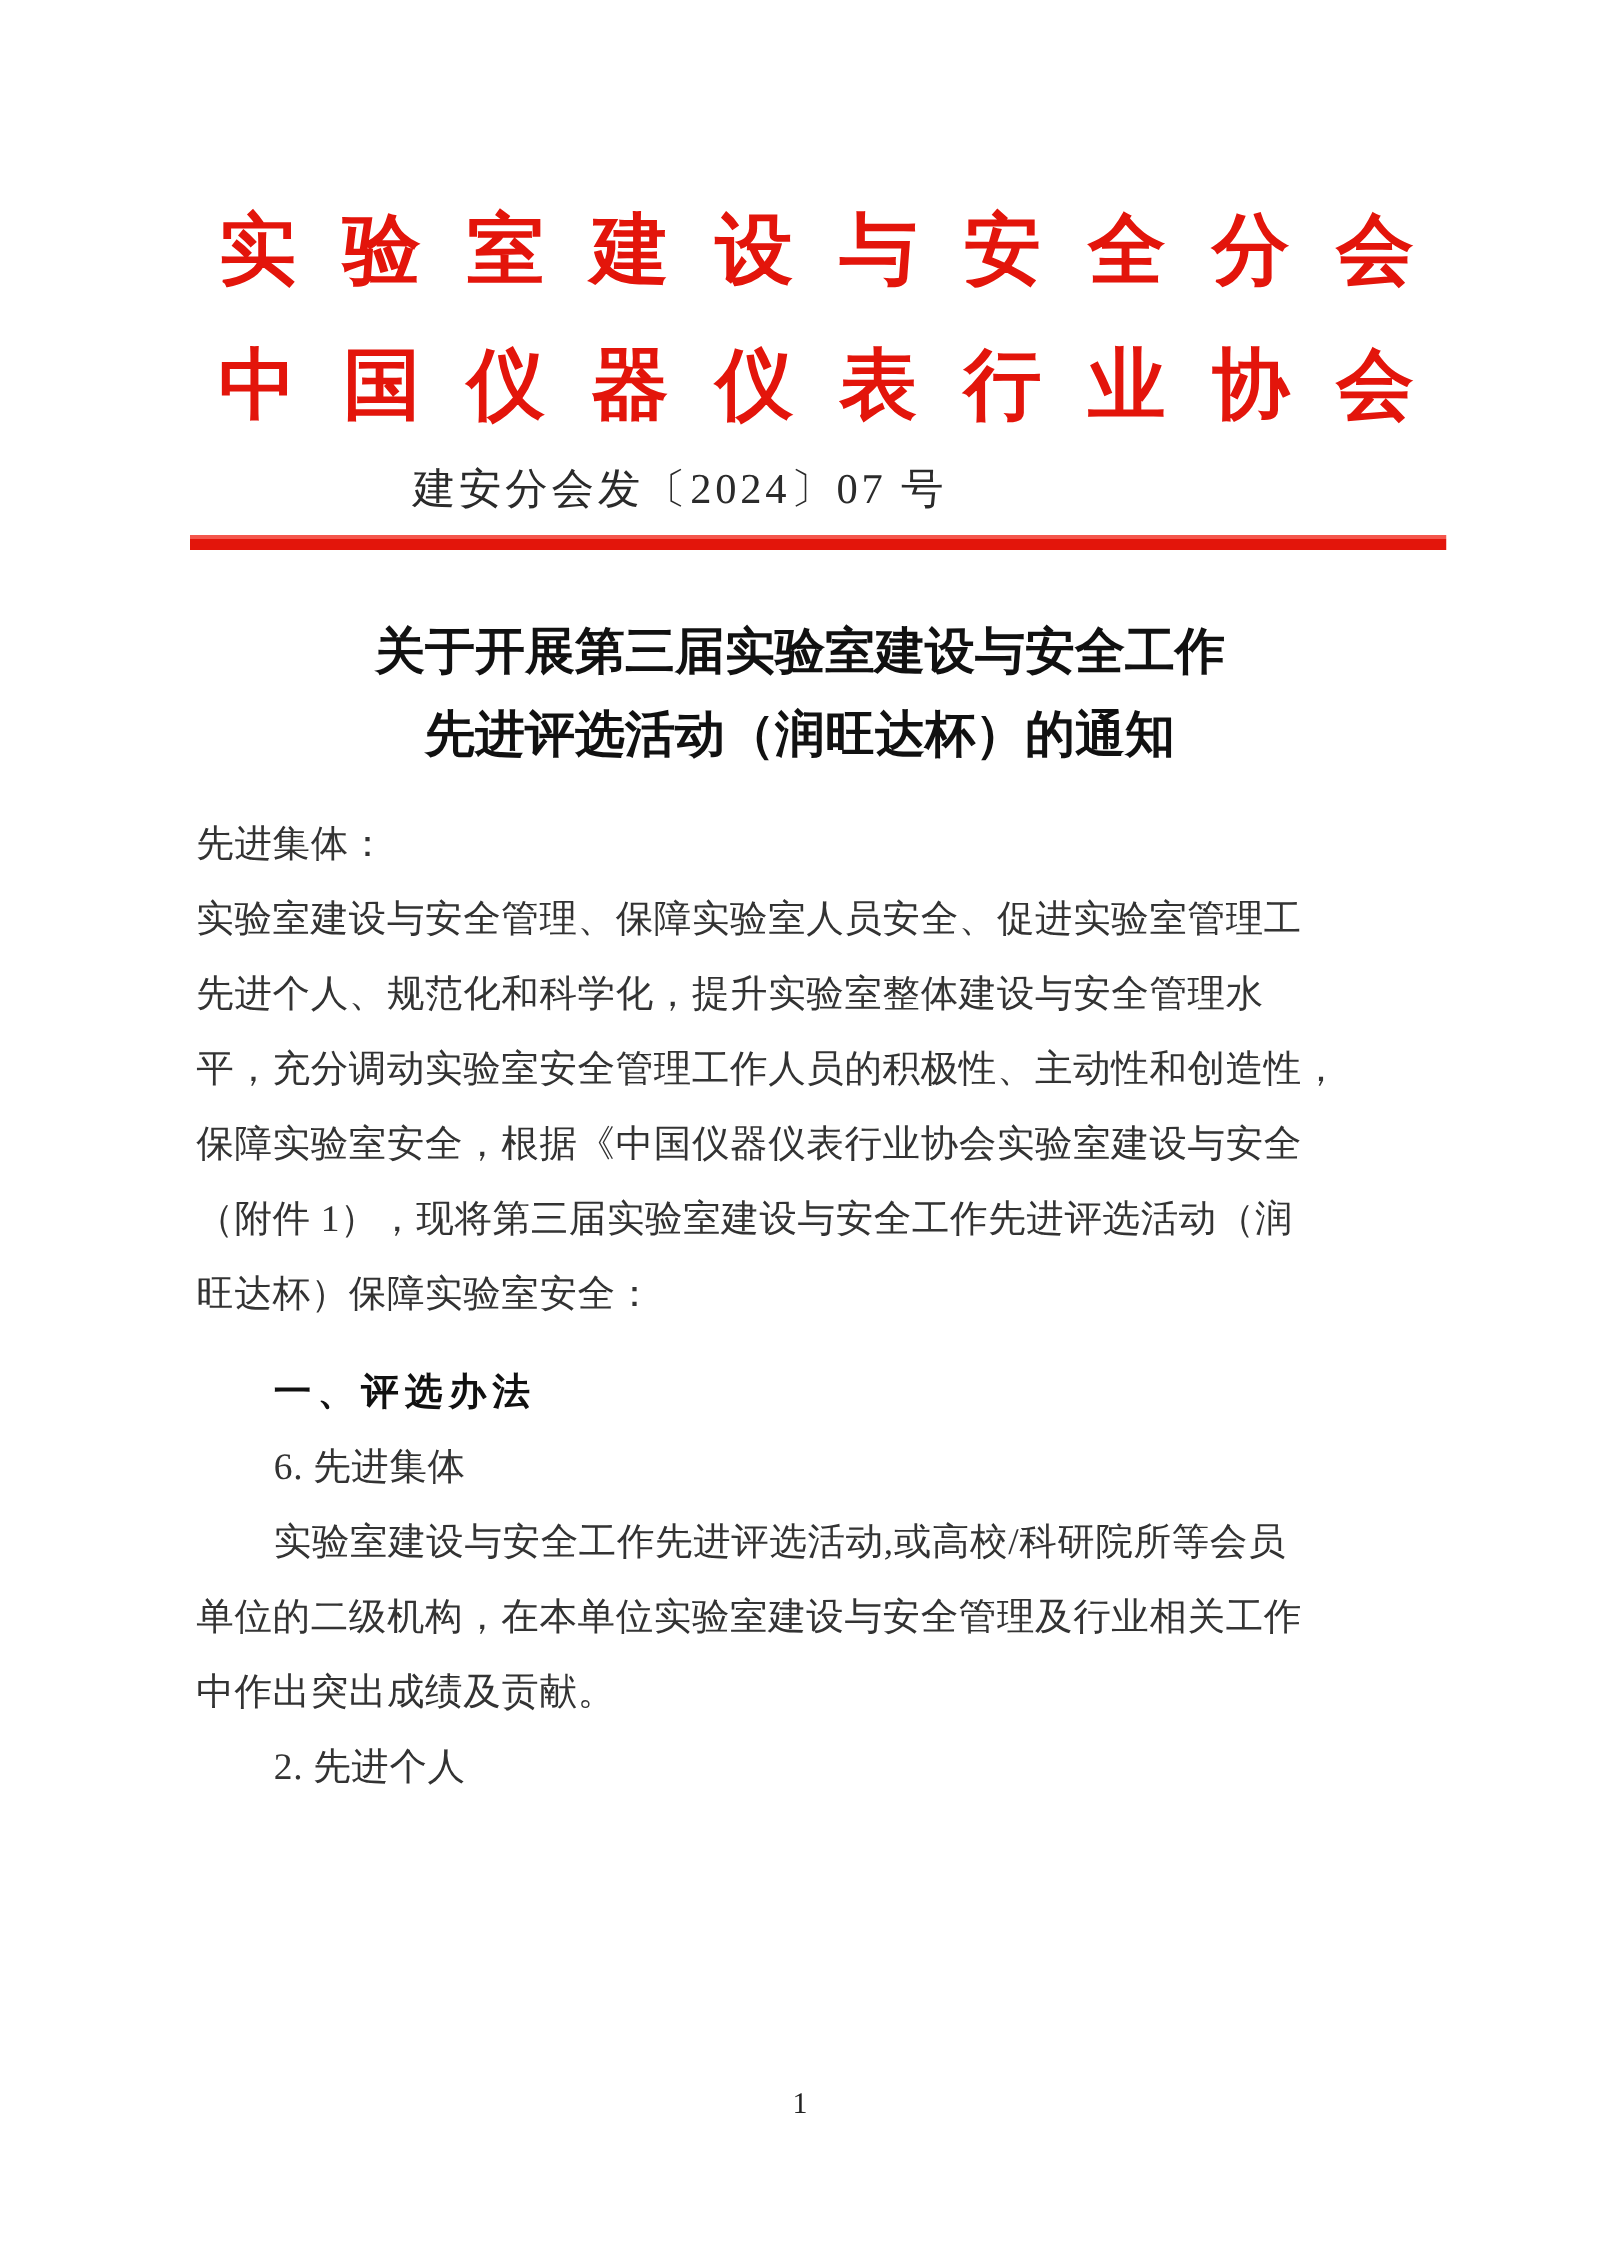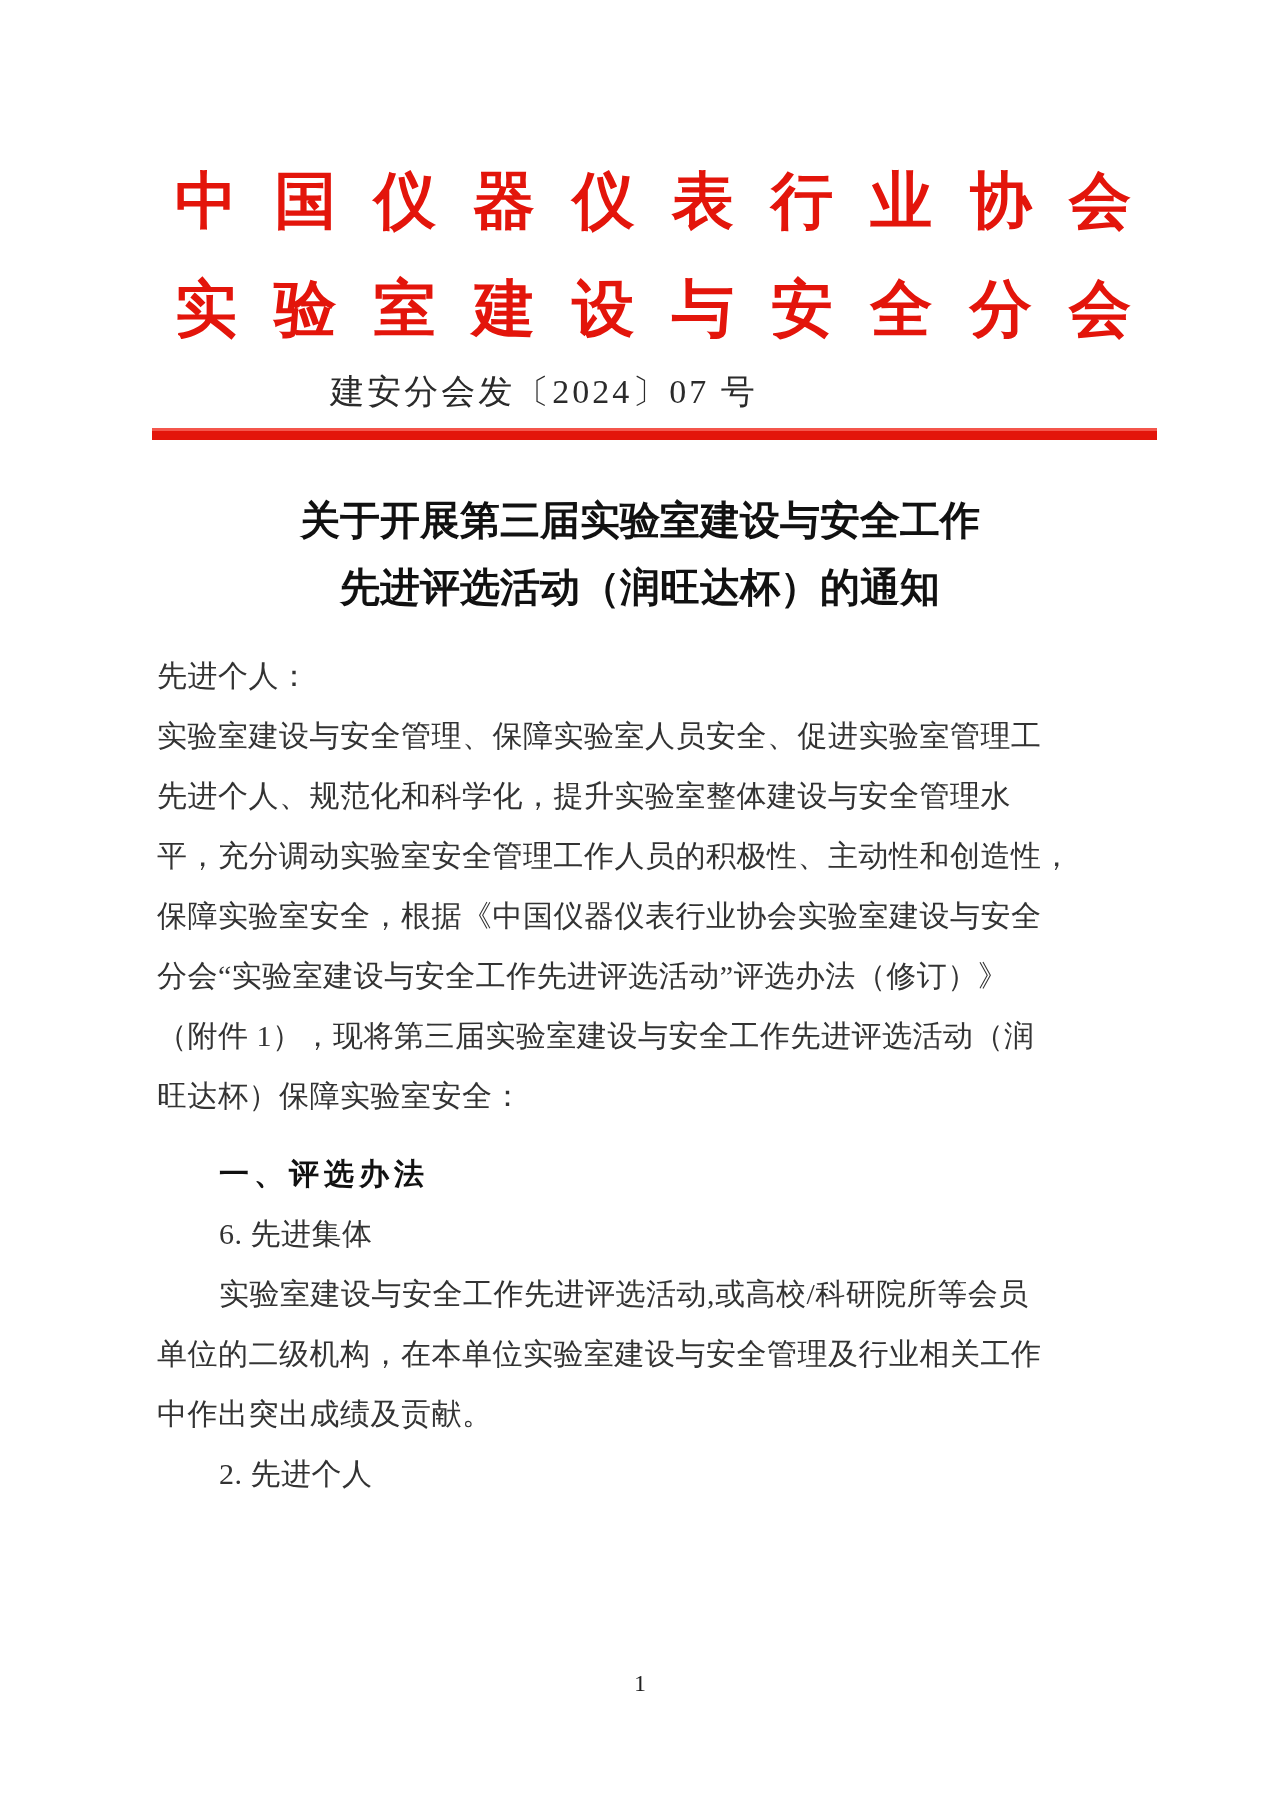--- a/index.html
+++ b/index.html
@@ -107,41 +107,40 @@
     line-height: 30px;
     color: #222222;
   }
 </style>
 </head>
 <body>
 
 <div class="page">
 
   <div class="org-name">
+    <div class="org-line">实验室建设与安全分会</div>
     <div class="org-line">中国仪器仪表行业协会</div>
-    <div class="org-line">实验室建设与安全分会</div>
   </div>
 
   <div class="doc-number">建安分会发〔2024〕07 号</div>
 
   <div class="red-rule"></div>
 
   <div class="doc-title">
     <div>关于开展第三届实验室建设与安全工作</div>
     <div>先进评选活动（润旺达杯）的通知</div>
   </div>
 
   <div class="body-text">
-    <div class="line">先进个人：</div>
+    <div class="line">先进集体：</div>
 
     <div class="line">实验室建设与安全管理、保障实验室人员安全、促进实验室管理工</div>
     <div class="line">先进个人、规范化和科学化，提升实验室整体建设与安全管理水</div>
     <div class="line">平，充分调动实验室安全管理工作人员的积极性、主动性和创造性，</div>
     <div class="line">保障实验室安全，根据《中国仪器仪表行业协会实验室建设与安全</div>
-    <div class="line">分会“实验室建设与安全工作先进评选活动”评选办法（修订）》</div>
     <div class="line">（附件 1），现将第三届实验室建设与安全工作先进评选活动（润</div>
     <div class="line">旺达杯）保障实验室安全：</div>
 
     <div class="line section-heading">一、评选办法</div>
 
     <div class="line indent">6. 先进集体</div>
 
     <div class="line indent">实验室建设与安全工作先进评选活动,或高校/科研院所等会员</div>
     <div class="line">单位的二级机构，在本单位实验室建设与安全管理及行业相关工作</div>
     <div class="line">中作出突出成绩及贡献。</div>

